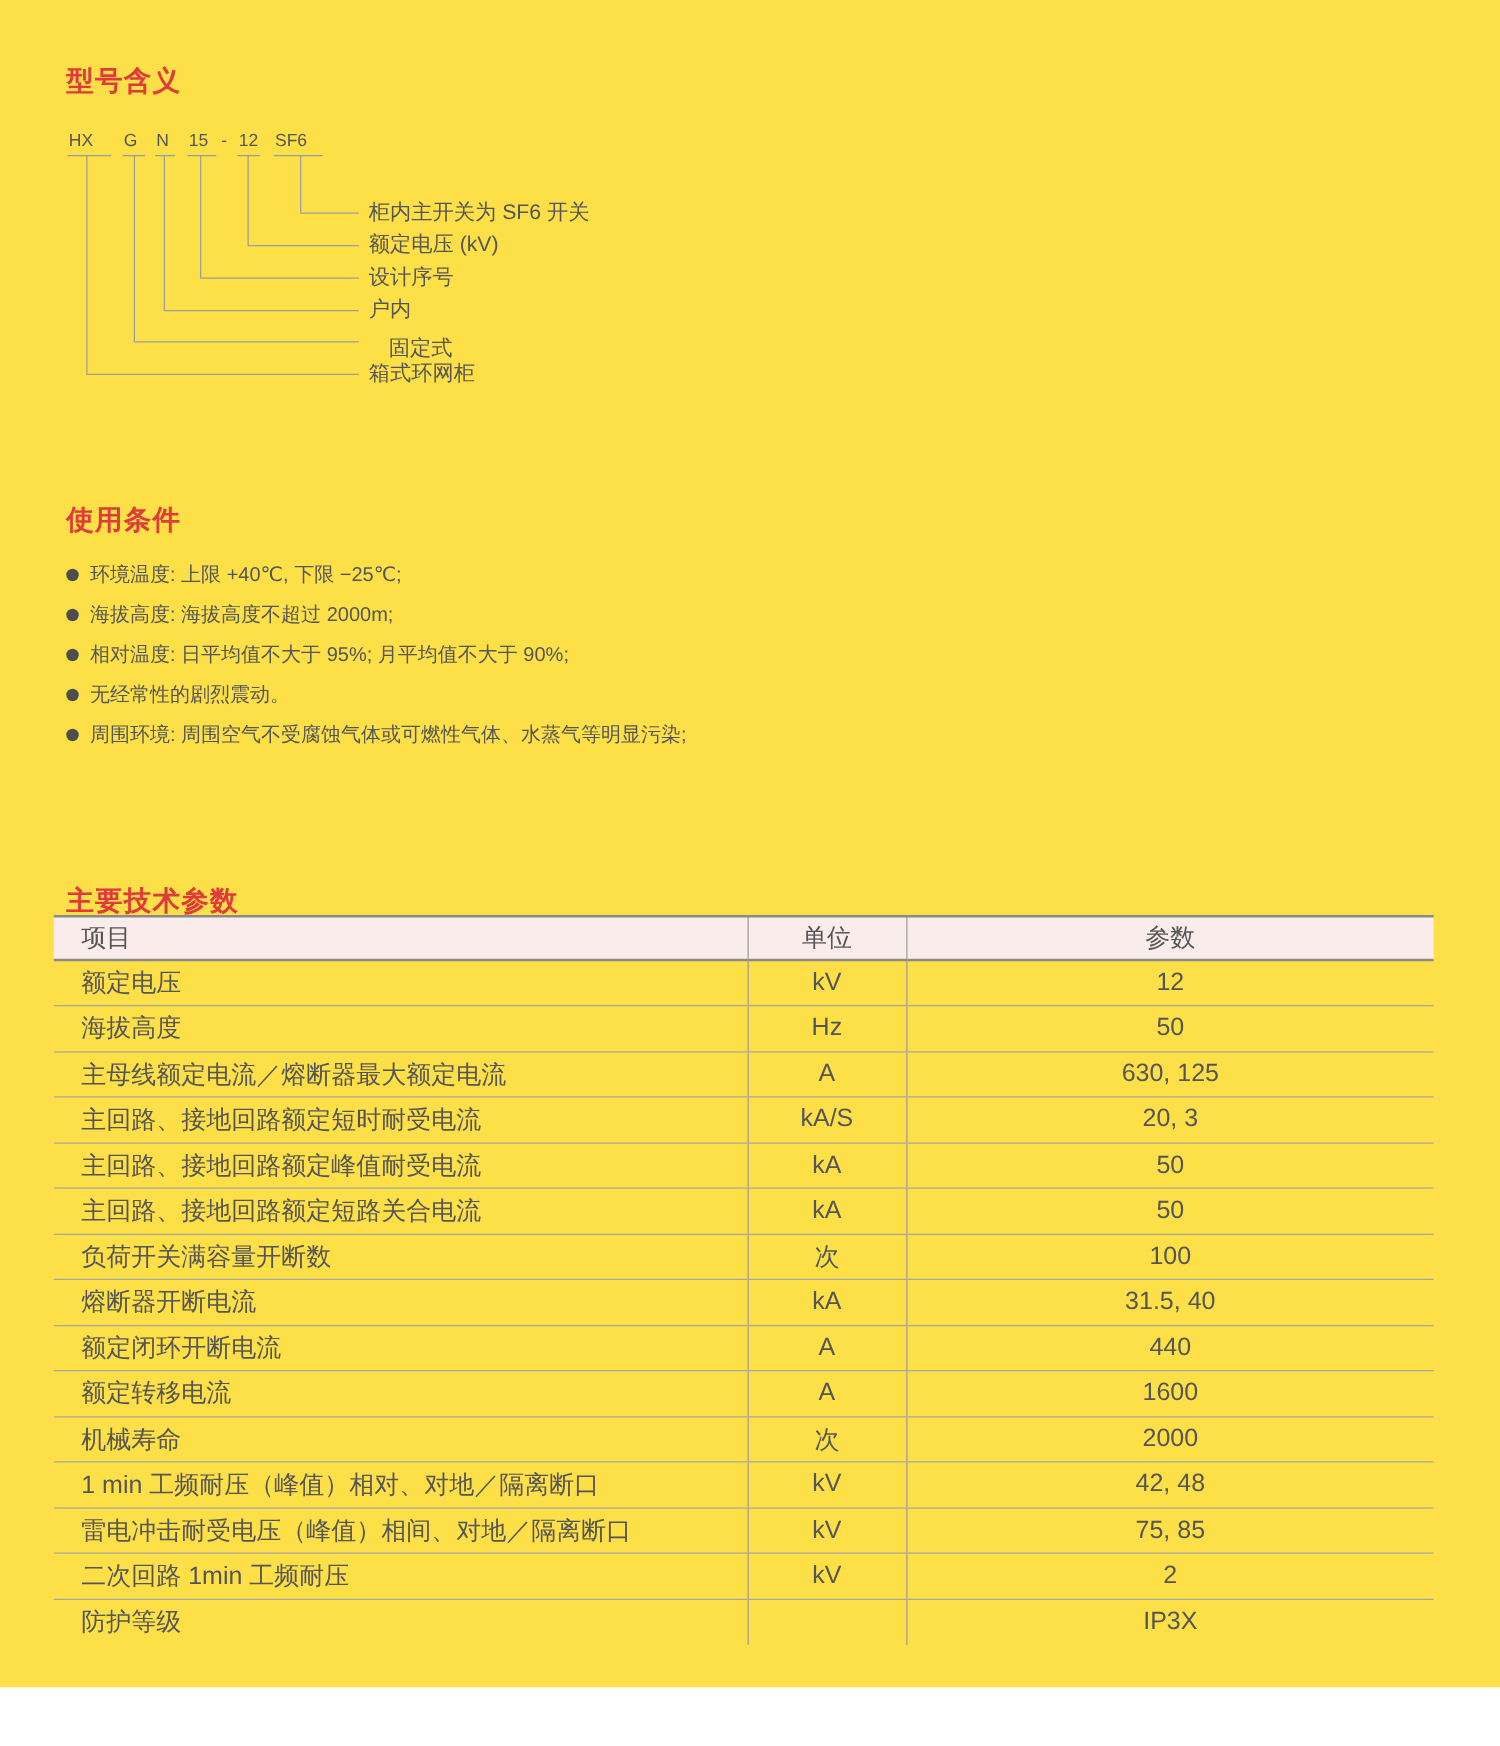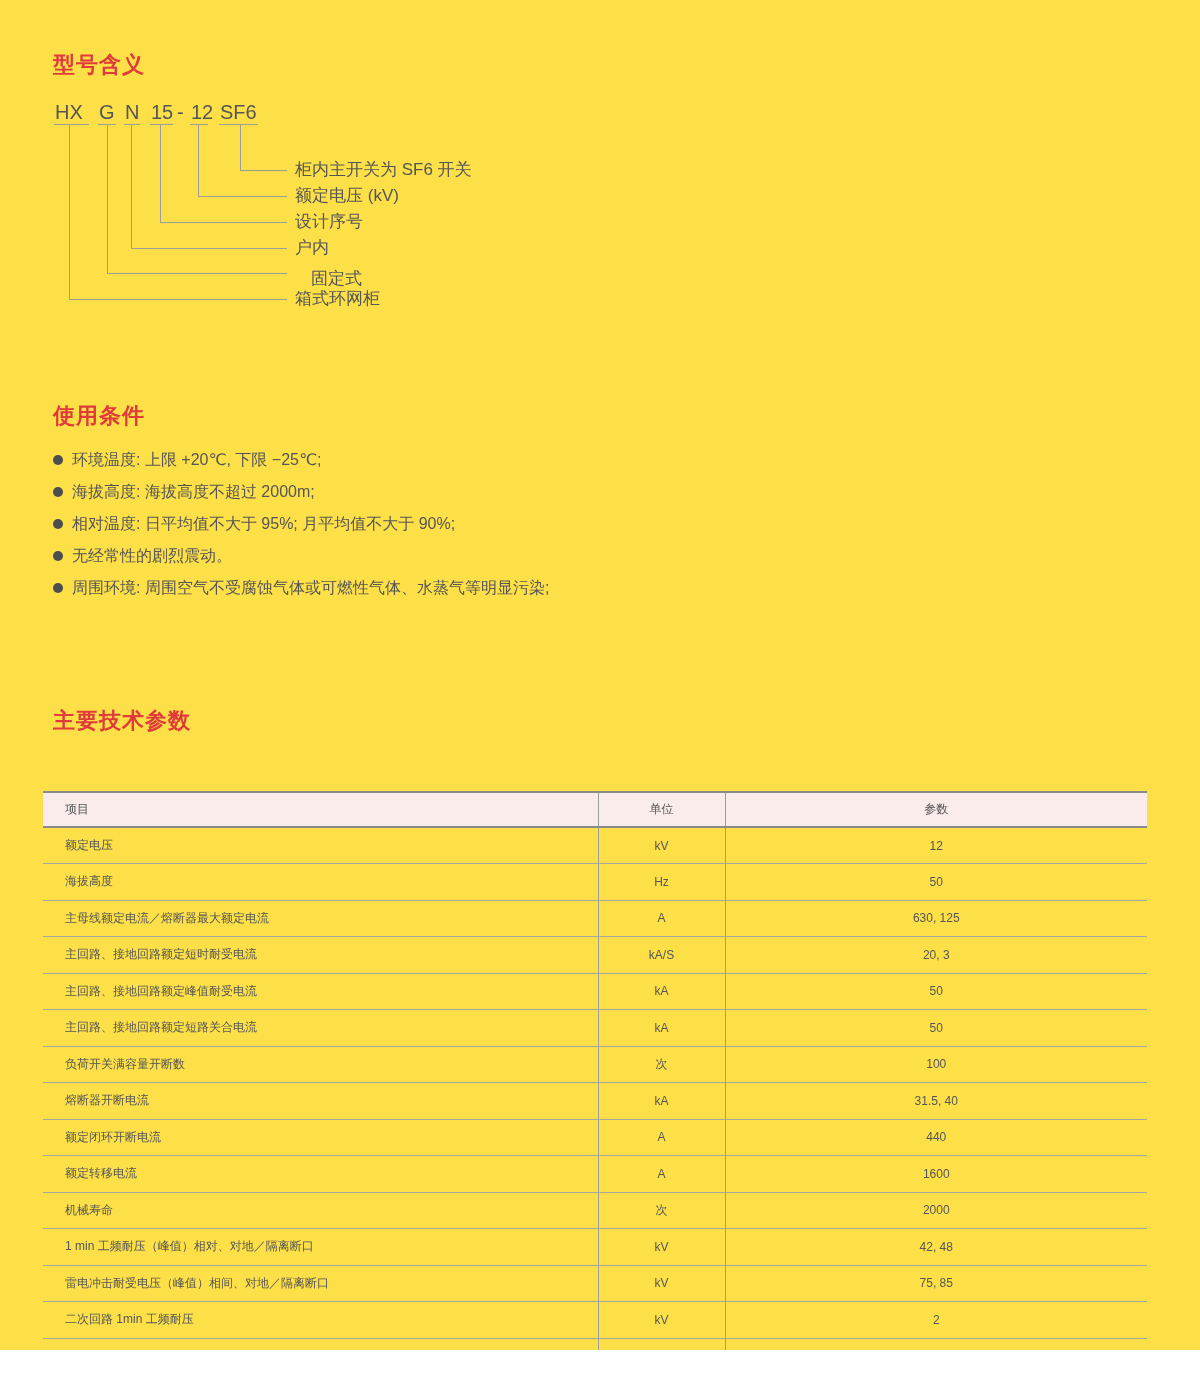--- a/index.html
+++ b/index.html
@@ -22,21 +22,21 @@
     font-weight: 600;
     color: #e03a3a;
     letter-spacing: 1px;
     line-height: 26px;
     white-space: nowrap;
   }
   
   .code-part {
     position: absolute;
     top: 100px;
-    font-size: 20px;
+    font-size: 14px;
     color: #555555;
     line-height: 24px;
     white-space: nowrap;
   }
   .uline, .hline {
     position: absolute;
     height: 1px;
     background: #9c9c9c;
   }
   .vline {
@@ -74,26 +74,26 @@
   }
   .cond-text {
     font-size: 16px;
     color: #555555;
     white-space: nowrap;
   }
   
   #param-table {
     position: absolute;
     left: 43px;
-    top: 791px;
+    top: 732px;
     width: 1104px;
     border-collapse: collapse;
     table-layout: fixed;
     border-top: 2px solid #8a8a8a;
-    font-size: 12px;
+    font-size: 20px;
     color: #555555;
   }
   #param-table col.c1 { width: 555px; }
   #param-table col.c2 { width: 127px; }
   #param-table col.c3 { width: 422px; }
   #param-table thead tr {
     height: 35px;
     background: #fbecec;
   }
   #param-table thead th {
@@ -160,21 +160,21 @@
   <div class="model-label" style="top:186px;">额定电压 (kV)</div>
   <div class="model-label" style="top:212px;">设计序号</div>
   <div class="model-label" style="top:238px;">户内</div>
   <div class="model-label" style="top:269px;margin-left:16px;">固定式</div>
   <div class="model-label" style="top:289px;">箱式环网柜</div>
 
   <div class="section-title" style="top:403px;">使用条件</div>
   <div id="cond-list">
       <div class="cond-item">
         <span class="bullet"></span>
-        <span class="cond-text">环境温度: 上限 +20℃, 下限 −25℃;</span>
+        <span class="cond-text">环境温度: 上限 +40℃, 下限 −25℃;</span>
       </div>
       <div class="cond-item">
         <span class="bullet"></span>
         <span class="cond-text">海拔高度: 海拔高度不超过 2000m;</span>
       </div>
       <div class="cond-item">
         <span class="bullet"></span>
         <span class="cond-text">相对温度: 日平均值不大于 95%; 月平均值不大于 90%;</span>
       </div>
       <div class="cond-item">

